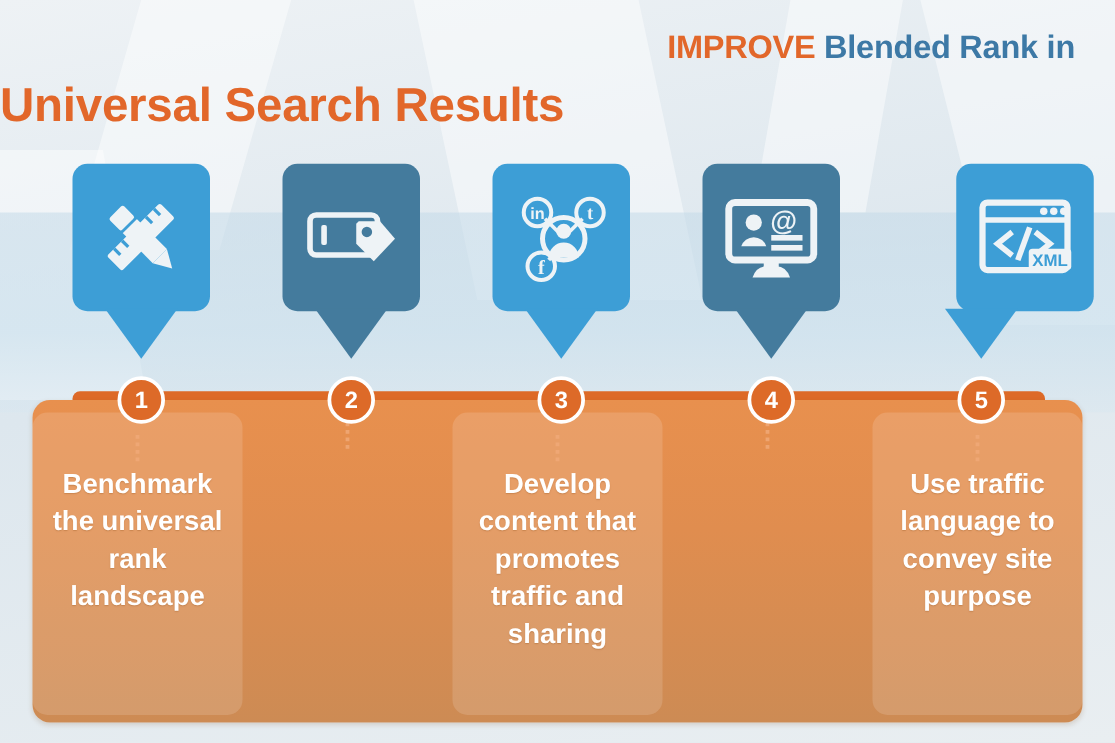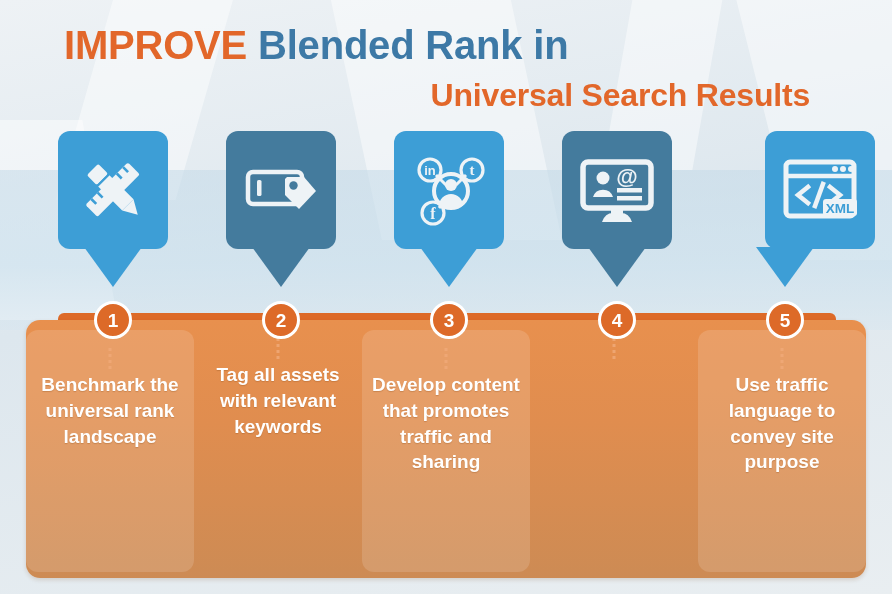--- a/index.html
+++ b/index.html
@@ -36,22 +36,22 @@
   #title-block{
     position:absolute; left:0; top:24px; width:860px;
     z-index:5;
   }
   .title-line{
     font-weight:bold;
     letter-spacing:-.2px;
     line-height:1.06;
     white-space:nowrap;
   }
-  .title-line1{ font-size:40px; padding-left:64px; }
-  .title-line2{ font-size:32px; text-align:right; margin-top:13px; padding-right:50px;margin-left:40px; }
+  .title-line1{ font-size:26px; padding-left:64px;text-align:right; }
+  .title-line2{ font-size:38px; text-align:left; margin-top:13px; padding-right:50px; }
   .t-orange{ color:#e2672a; }
   .t-blue{ color:#3d79a6; }
 
   
   #pins{ position:absolute; left:0; top:0; width:892px; height:300px; z-index:6;text-align:right; }
   .pin{ position:absolute; top:131px; width:110px; }
   .pin-body{
     width:110px; height:118px;
     border-radius:12px;
     position:relative;
@@ -94,21 +94,21 @@
     text-align:center;
   }
   .col.hi{
     background:rgba(255,255,255,.14);
     border-radius:12px;
     margin:10px 0 6px 0;
   }
   .col-text{
     color:#ffffff;
     font-weight:bold;
-    font-size:19px;
+    font-size:22px;
     line-height:1.36;
     text-shadow:0 1px 1px rgba(150,85,35,.35);
   }
   .col-dots{
     position:absolute; left:50%; top:18px; transform:translateX(-50%);
     width:3px; height:22px;
     background-image:linear-gradient(#f0a977 50%, transparent 0);
     background-size:3px 6px; background-repeat:repeat-y;
     opacity:.85;
   }
@@ -271,21 +271,20 @@
 <div id="panel-topbar"></div>
 <div id="panel"></div>
 
 <div id="columns">
   <div class="col hi">
     <div class="col-dots"></div>
     <div class="col-text">Benchmark the universal rank landscape</div>
   </div>
   <div class="col">
     <div class="col-dots"></div>
-    <div class="col-text">Tag all assets with relevant keywords</div>
   </div>
   <div class="col hi">
     <div class="col-dots"></div>
     <div class="col-text">Develop content that promotes traffic and sharing</div>
   </div>
   <div class="col">
     <div class="col-dots"></div>
   </div>
   <div class="col hi">
     <div class="col-dots"></div>

